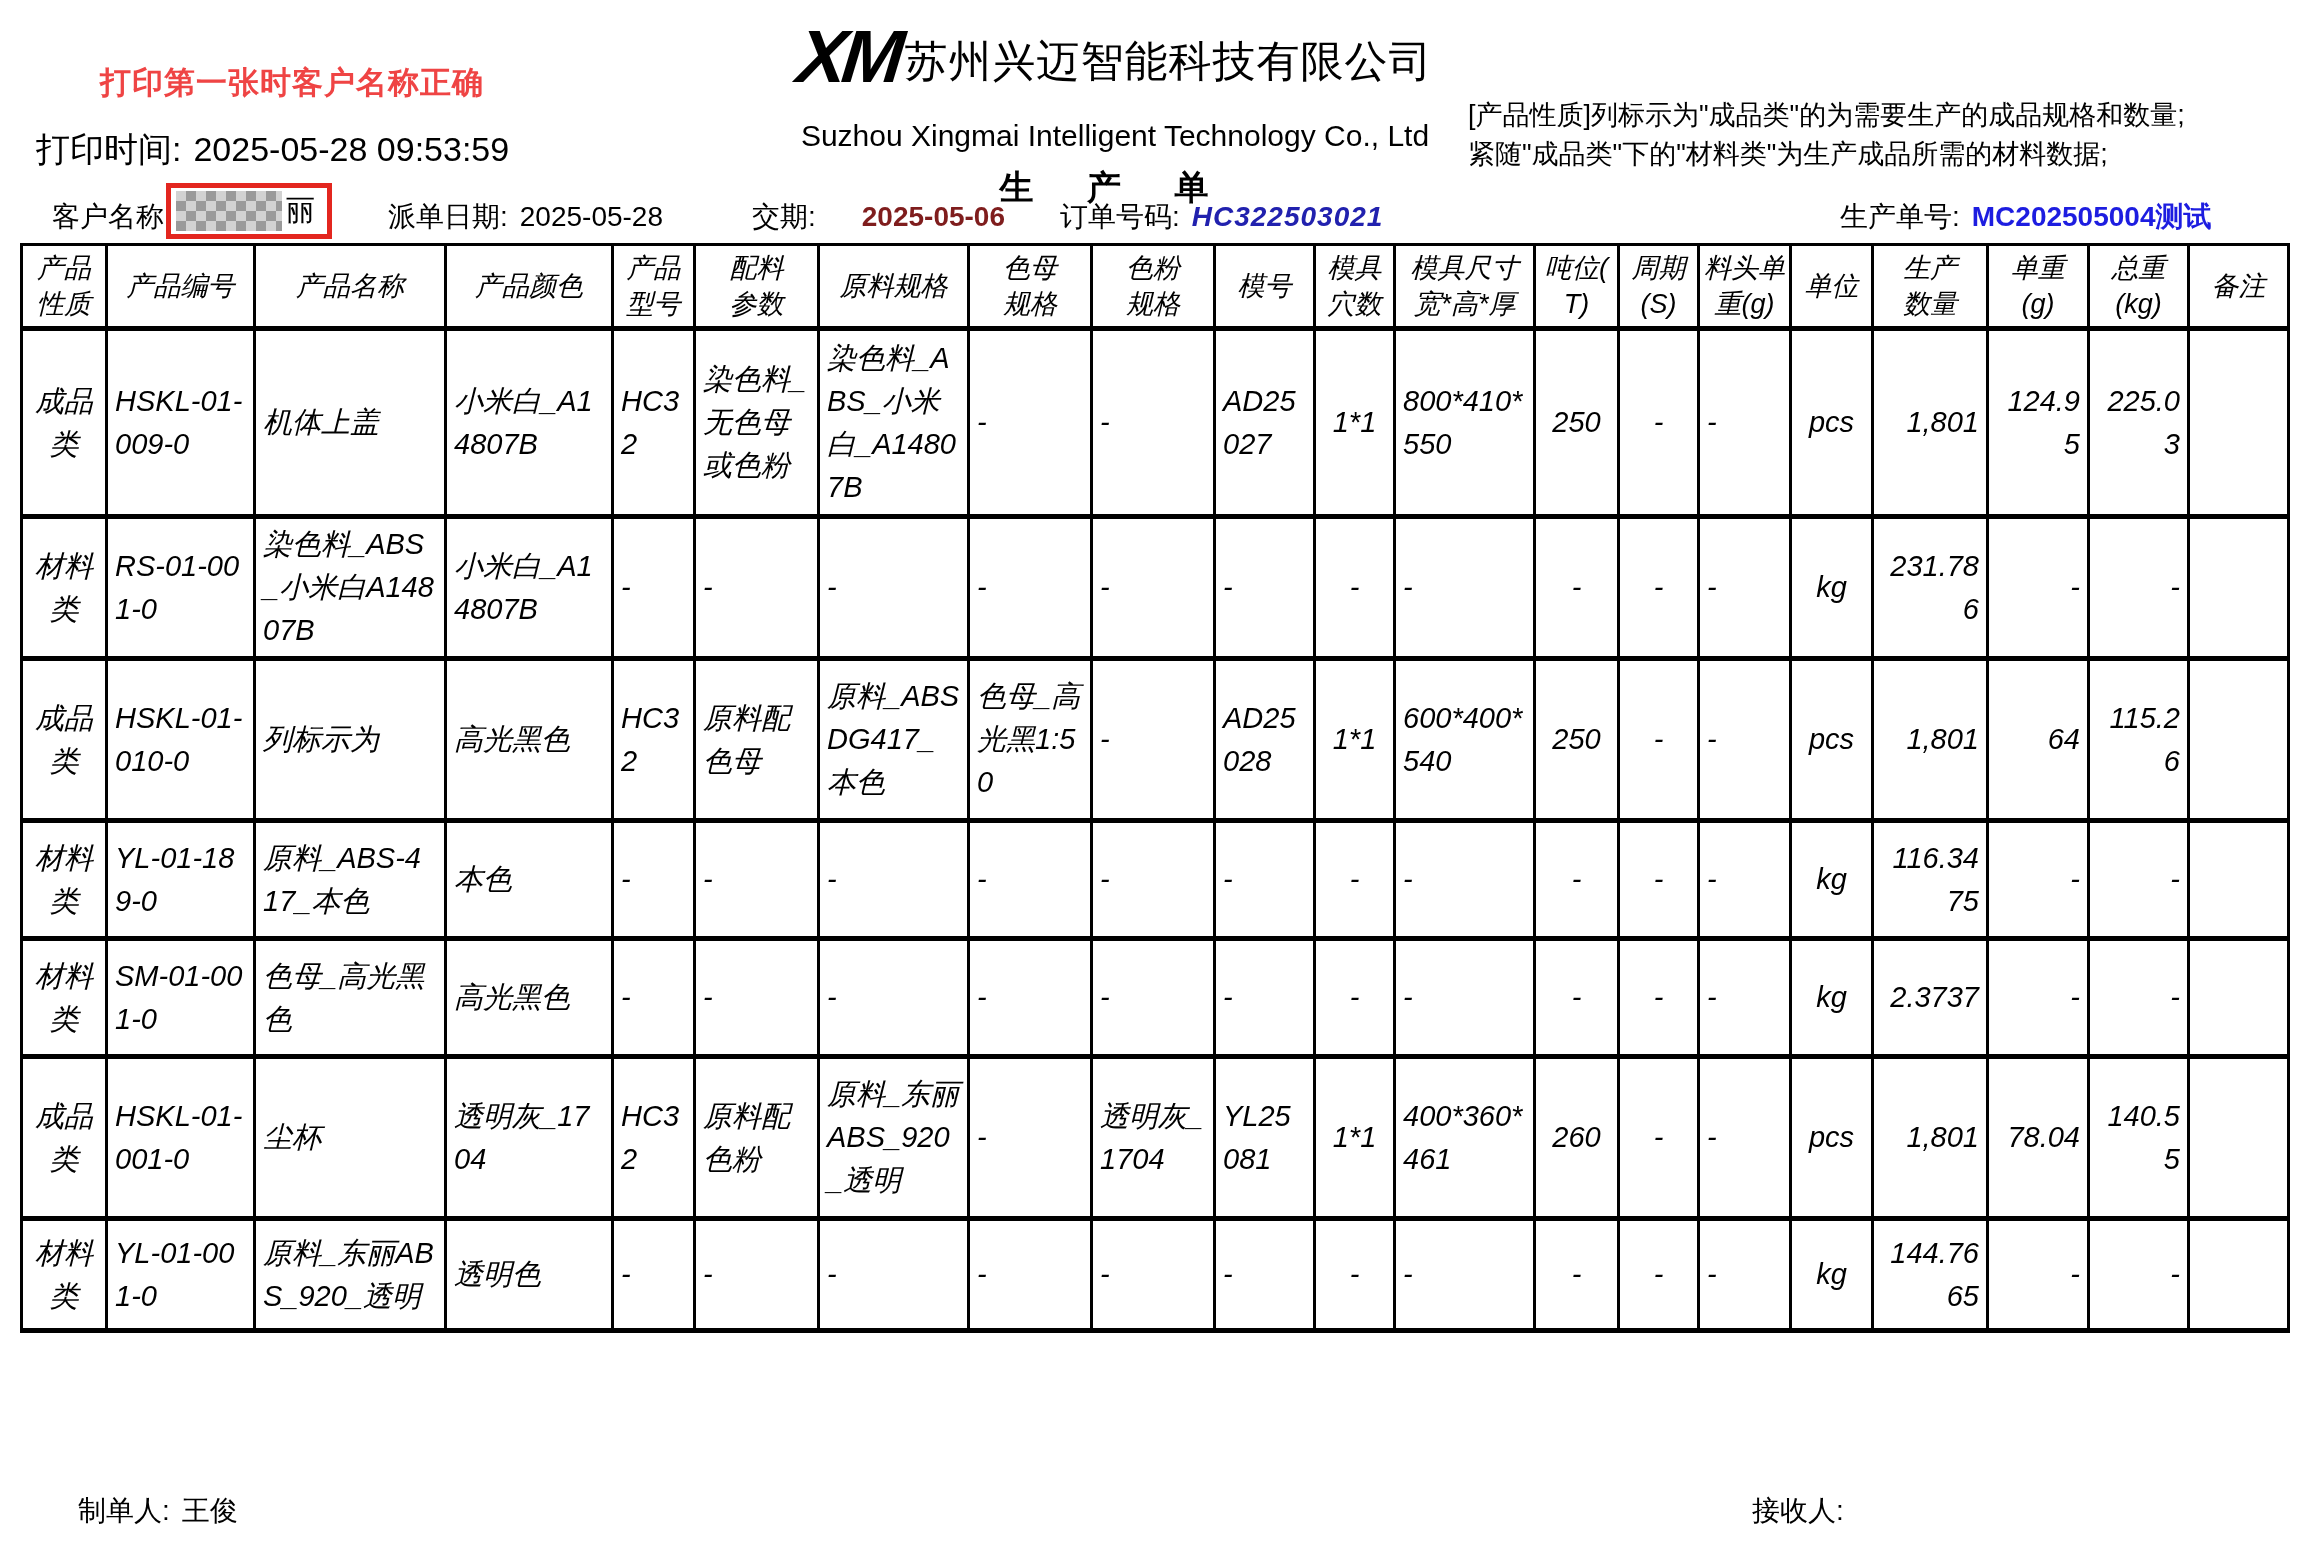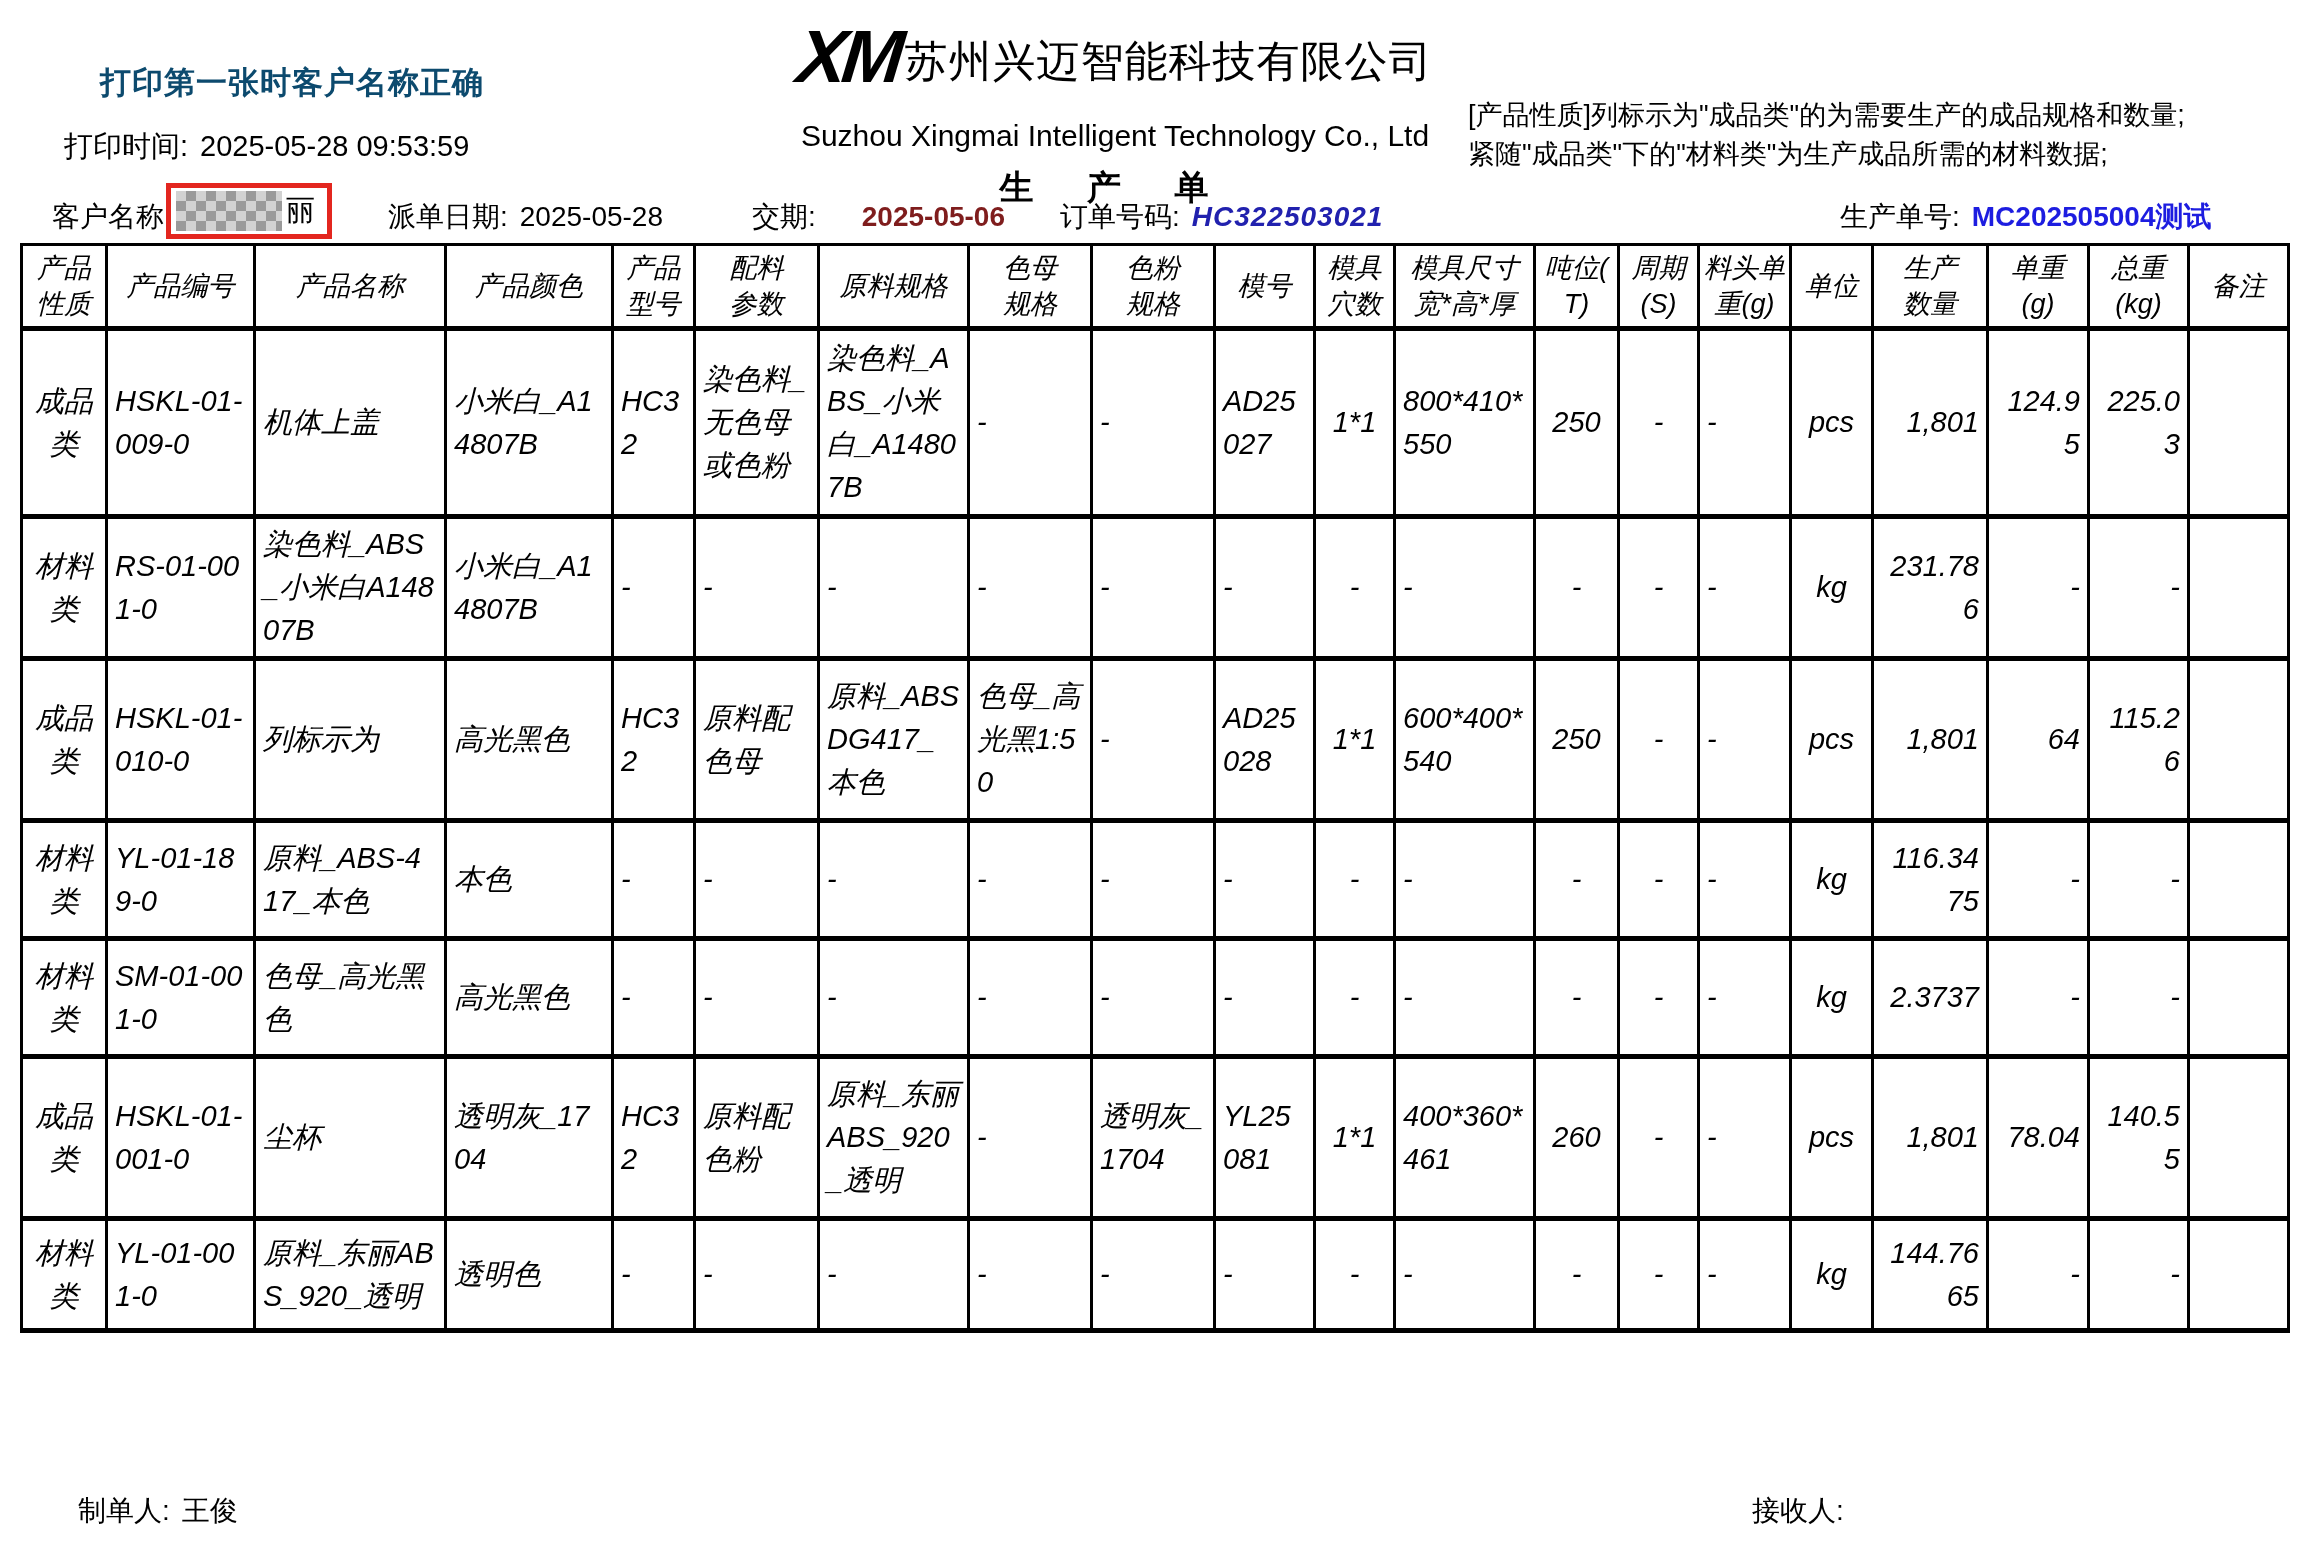--- a/index.html
+++ b/index.html
@@ -1,22 +1,22 @@
 <!DOCTYPE html>
 <html><head>
 <meta charset="utf-8">
 <style>
   html,body{margin:0;padding:0;background:#fff;}
   body{width:2299px;height:1551px;position:relative;overflow:hidden;
        font-family:"Liberation Sans","DejaVu Sans",sans-serif;color:#000;}
   .abs{position:absolute;}
 
   
-  .red-note{left:100px;top:62px;font-size:31px;font-weight:600;color:#0c4a6e;letter-spacing:1px;}
-  .print-time{left:64px;top:127px;font-size:29px;}
+  .red-note{left:100px;top:62px;font-size:31px;font-weight:600;color:#ef4444;letter-spacing:1px;}
+  .print-time{left:36px;top:127px;font-size:34px;}
   .hdr-center{left:745px;top:14px;width:740px;text-align:center;}
   .logo-xm{font-size:74px;font-weight:900;font-style:italic;letter-spacing:-5px;display:inline-block;transform:skewX(-6deg);vertical-align:-6px;margin-right:6px;}
   .company-cn{font-size:43px;font-weight:500;letter-spacing:1px;}
   .company-en{font-size:30px;margin-top:20px;}
   .doc-title{font-size:34px;font-weight:600;letter-spacing:22px;margin-top:12px;}
   .side-notes{left:1468px;top:96px;width:810px;font-size:27px;line-height:39px;}
 
   
   .inforow{font-size:28px;top:198px;}
   .lbl{margin-right:12px;}

